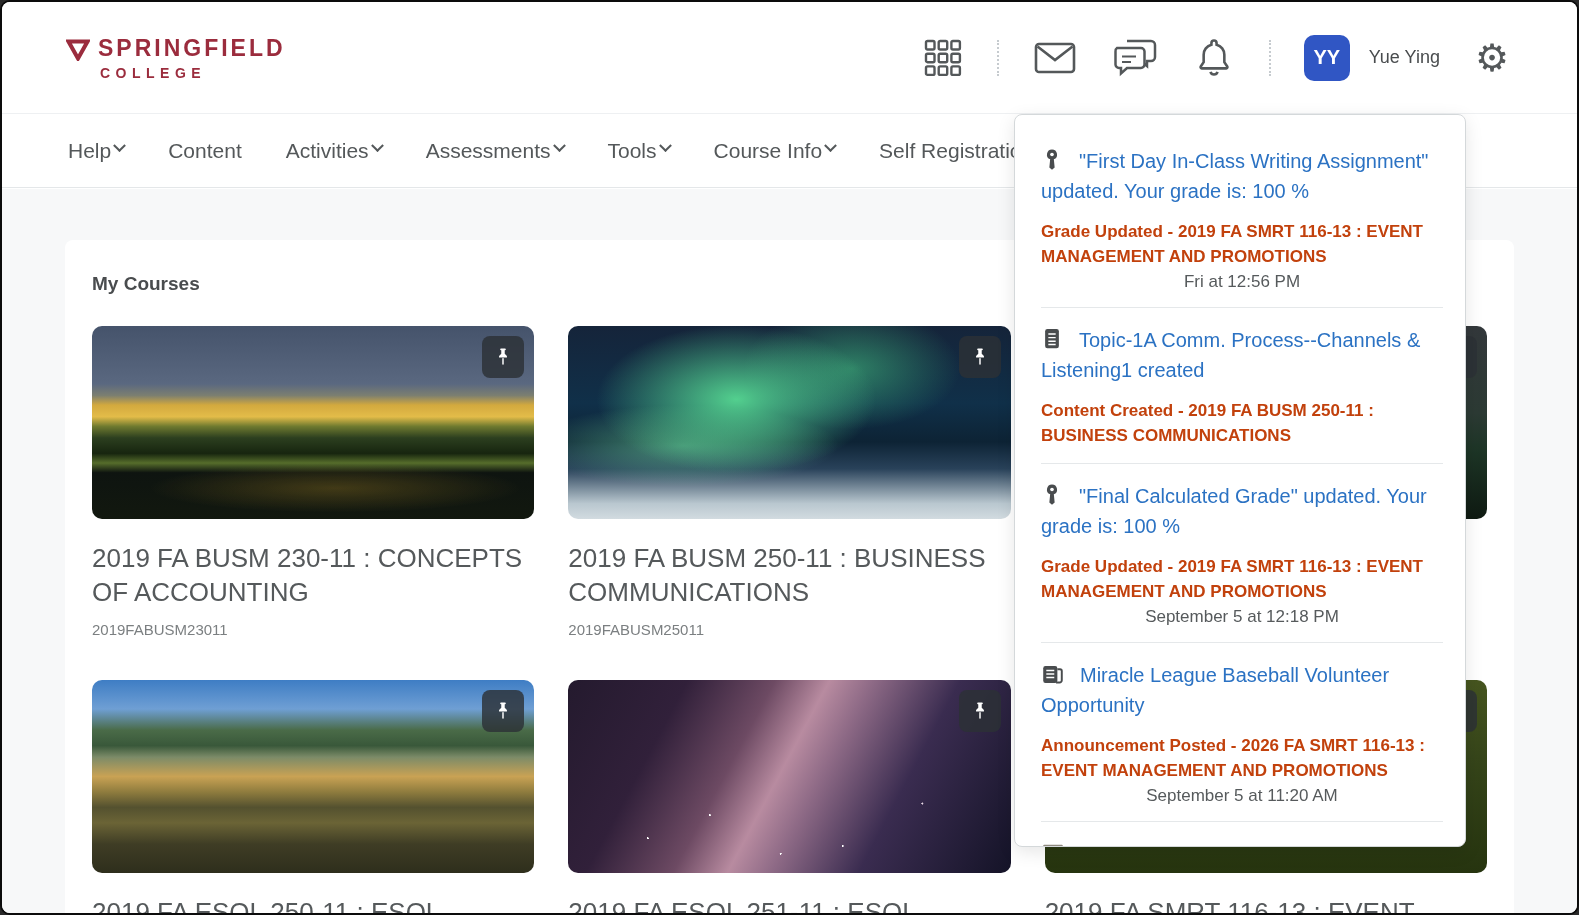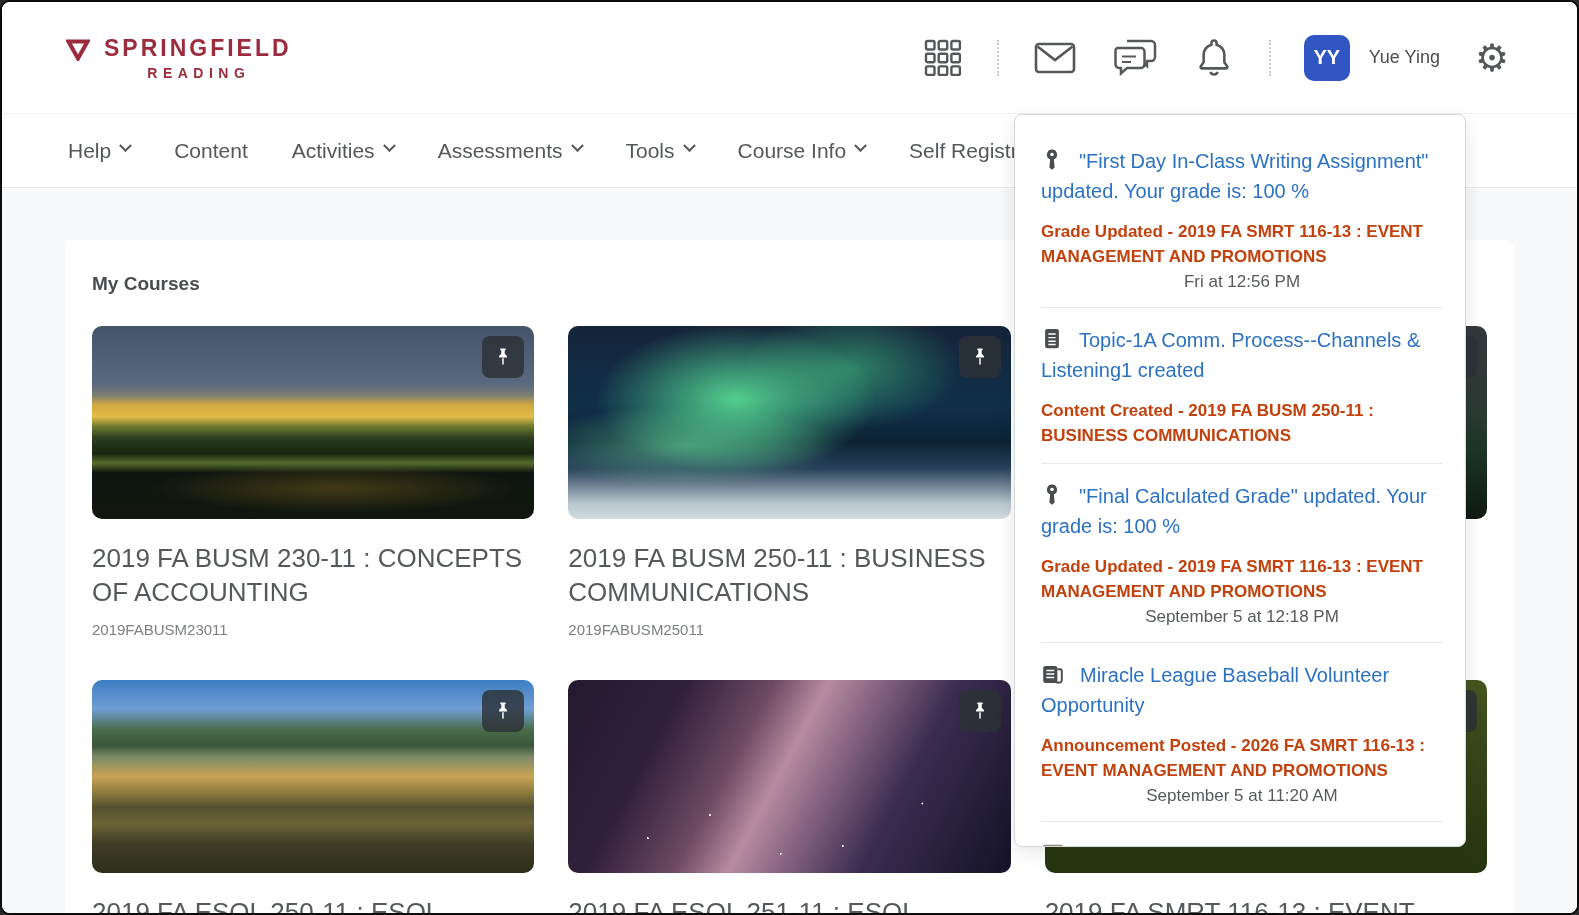--- a/index.html
+++ b/index.html
@@ -10,21 +10,21 @@
     background:#fff; border:2px solid #0c0c0c; border-radius:10px;
     overflow:hidden;
   }
 
   
   .topbar {
     height:112px; background:#fff; display:flex; align-items:center;
     justify-content:space-between; padding:0 66px 0 64px;
     border-bottom:1px solid #eef0f2;
   }
-  .logo { display:flex; align-items:flex-start; gap:14px; cursor:pointer;text-align:center; }
+  .logo { display:flex; align-items:flex-start; gap:8px; cursor:pointer; }
   .logo-tri { margin-top:4px; }
   .logo-text-1 { color:#9b2c3d; font-weight:bold; font-size:23px; letter-spacing:3px; }
   .logo-text-2 { color:#9b2c3d; font-weight:bold; font-size:14px; letter-spacing:5.5px; margin-top:3px; padding-left:2px; }
 
   .top-icons { display:flex; align-items:center; gap:33px; }
   .icon-btn { background:none; border:none; cursor:pointer; display:flex; align-items:center; justify-content:center; padding:2px; }
   .vdots { width:0; height:36px; border-left:2px dotted #c6cbcf; }
   .avatar {
     width:46px; height:46px; border-radius:10px; background:#3056c4;
     color:#fff; font-size:20px; font-weight:bold; display:flex;
@@ -32,21 +32,21 @@
   }
   .username { font-size:18px; color:#494c4e; margin-left:-14px; }
   .gear-glyph { font-size:38px; color:#54585a; line-height:1; }
 
   
   .navbar {
     height:74px; background:#fff; display:flex; align-items:center;
     gap:44px; padding:0 0 0 66px; border-bottom:1px solid #e4e7e9;
     white-space:nowrap;
   }
-  .nav-item { display:flex; align-items:center; gap:10px; font-size:21px; color:#54585a; cursor:pointer; }
+  .nav-item { display:flex; align-items:center; gap:4px; font-size:21px; color:#54585a; cursor:pointer; }
   .chev { width:9px; height:9px; border-right:2px solid #54585a; border-bottom:2px solid #54585a; transform:rotate(45deg) translate(-2px,-2px); margin-top:-4px; }
 
   
   .page { position:absolute; top:187px; left:0; right:0; bottom:0; background:#f7f8f9;padding-left:12px; }
   .courses-panel {
     position:absolute; top:51px; left:63px; right:63px; bottom:-40px;
     background:#fff; border-radius:8px; padding:33px 27px;
   }
   .section-title { font-size:19px; font-weight:bold; color:#494c4e; }
   .course-grid {
@@ -110,21 +110,21 @@
 
 <div class="window">
 
   <header class="topbar">
     <div class="logo">
       <svg class="logo-tri" width="24" height="22" viewBox="0 0 24 22">
         <path d="M2.5 2.5 L21.5 2.5 L12 19.5 Z" fill="none" stroke="#9b2c3d" stroke-width="4"></path>
       </svg>
       <div>
         <div class="logo-text-1">SPRINGFIELD</div>
-        <div class="logo-text-2">READING</div>
+        <div class="logo-text-2">COLLEGE</div>
       </div>
     </div>
 
     <div class="top-icons">
       <button class="icon-btn">
         <svg width="38" height="38" viewBox="0 0 38 38" fill="none" stroke="#54585a" stroke-width="2.4">
           <rect x="2" y="2" width="8.5" height="8.5" rx="1.5"></rect>
             <rect x="14.7" y="2" width="8.5" height="8.5" rx="1.5"></rect>
             <rect x="27.4" y="2" width="8.5" height="8.5" rx="1.5"></rect>
           <rect x="2" y="14.7" width="8.5" height="8.5" rx="1.5"></rect>

